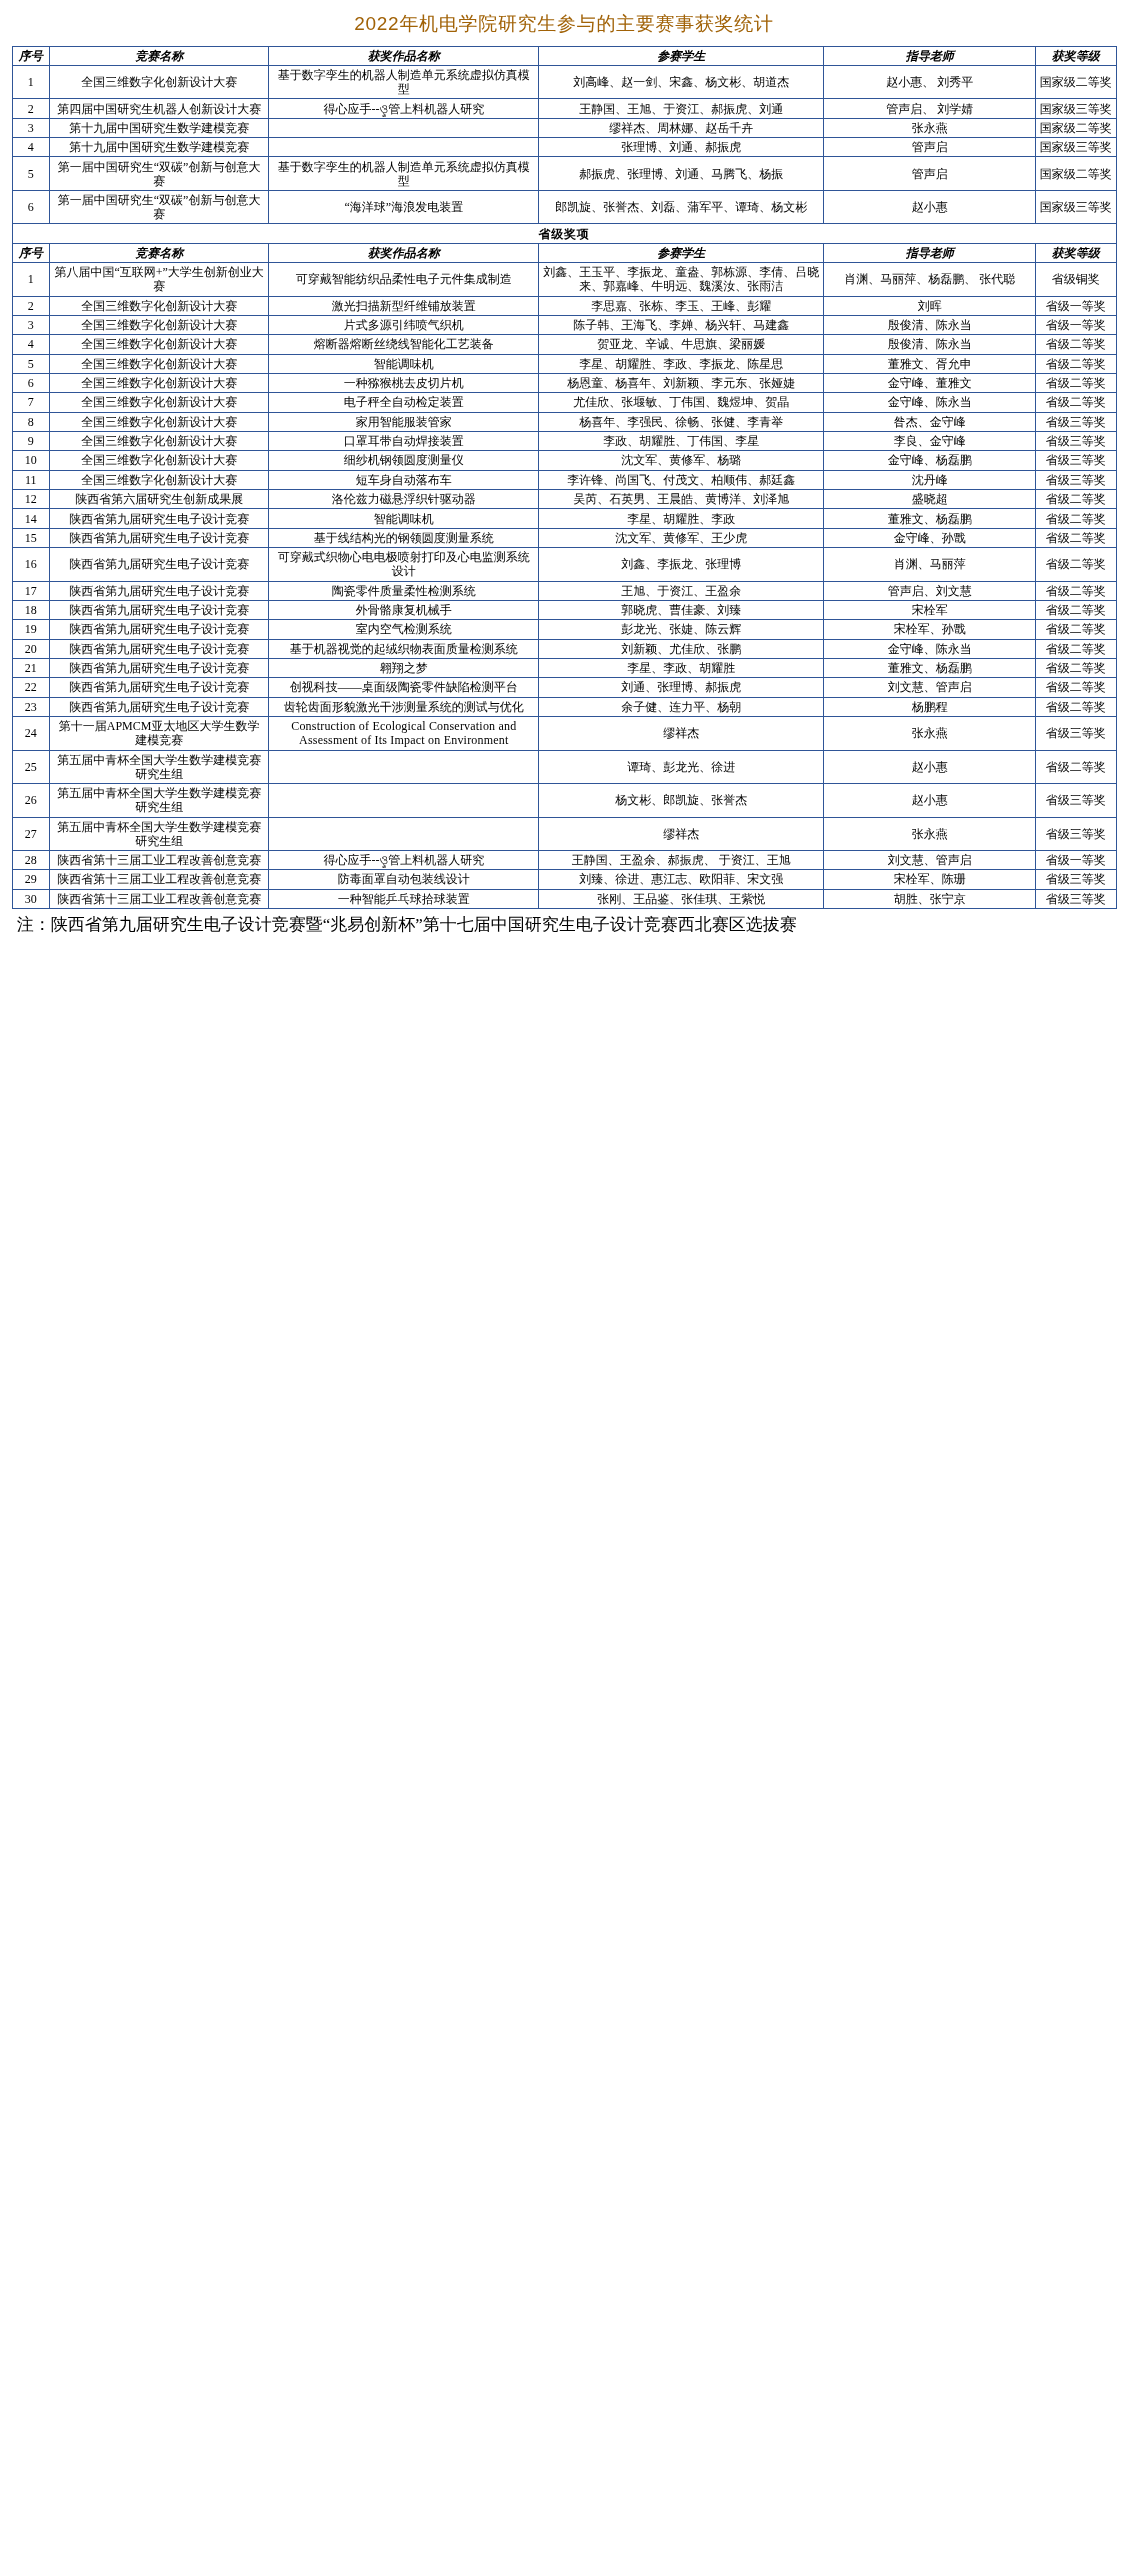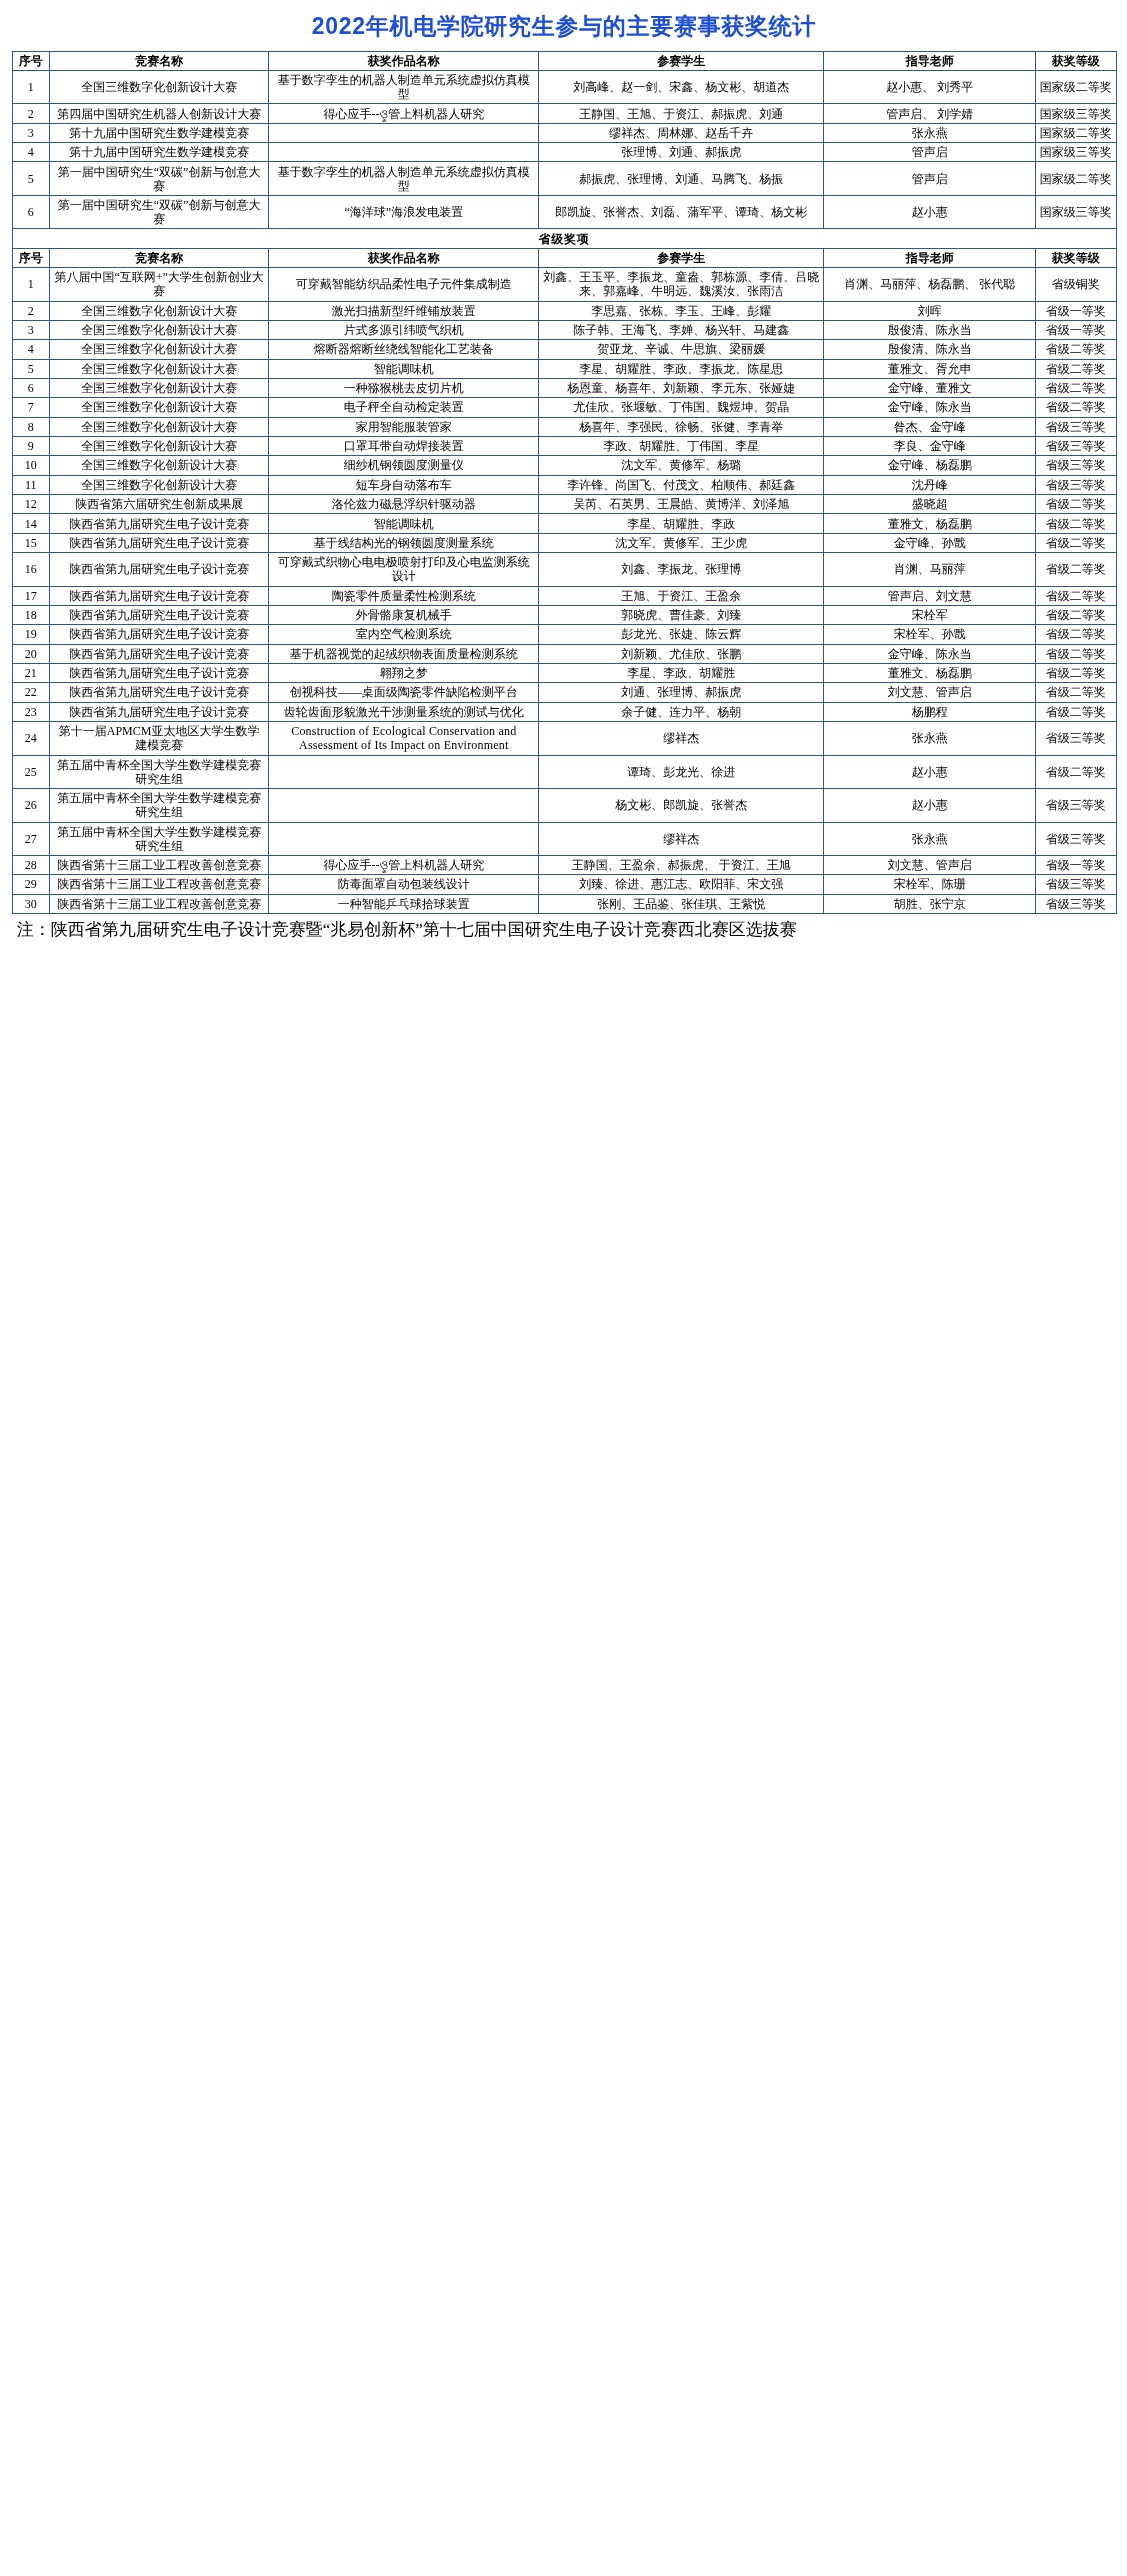--- a/index.html
+++ b/index.html
@@ -12,25 +12,25 @@
     width: 1128px;
   }
   .page {
     width: 1128px;
     box-sizing: border-box;
     padding: 7px 11.2px 5.6px 11.2px;
   }
   .doc-title {
     text-align: center;
     font-family: "Liberation Sans", sans-serif;
-    font-weight: bold;
-    font-size: 23px;
+    font-weight: normal;
+    font-size: 19px;
     letter-spacing: 0.7px;
     margin: 4.2px 0 8.4px 0;
-    color: #1d4ed8;
+    color: #a16207;
   }
   table.main {
     border-collapse: collapse;
     width: 1105px;
     table-layout: fixed;
     margin: 0 auto;
   }
   table.main td, table.main th {
     border: 0.7px solid #2f5597;
     padding: 2.1px 2.8px;
@@ -46,20 +46,21 @@
     font-weight: bold;
     font-size: 14.7px;
     padding: 3.5px 0;
     letter-spacing: 0.7px;
   }
   .col-head td {
     font-family: "Liberation Sans", sans-serif;
     font-weight: bold;
     font-size: 12.6px;
     padding: 4.2px 1.4px;
+    font-style: italic;
   }
   td.idx { font-size: 12px; }
   td.name { font-size: 11.6px; }
   td.work { font-size: 11.6px; }
   td.students { font-size: 11.6px; }
   td.teachers { font-size: 11.6px; }
   td.level { font-size: 11.6px; }
   td.latin {
     font-family: "Liberation Serif", serif;
     font-size: 11.2px;

